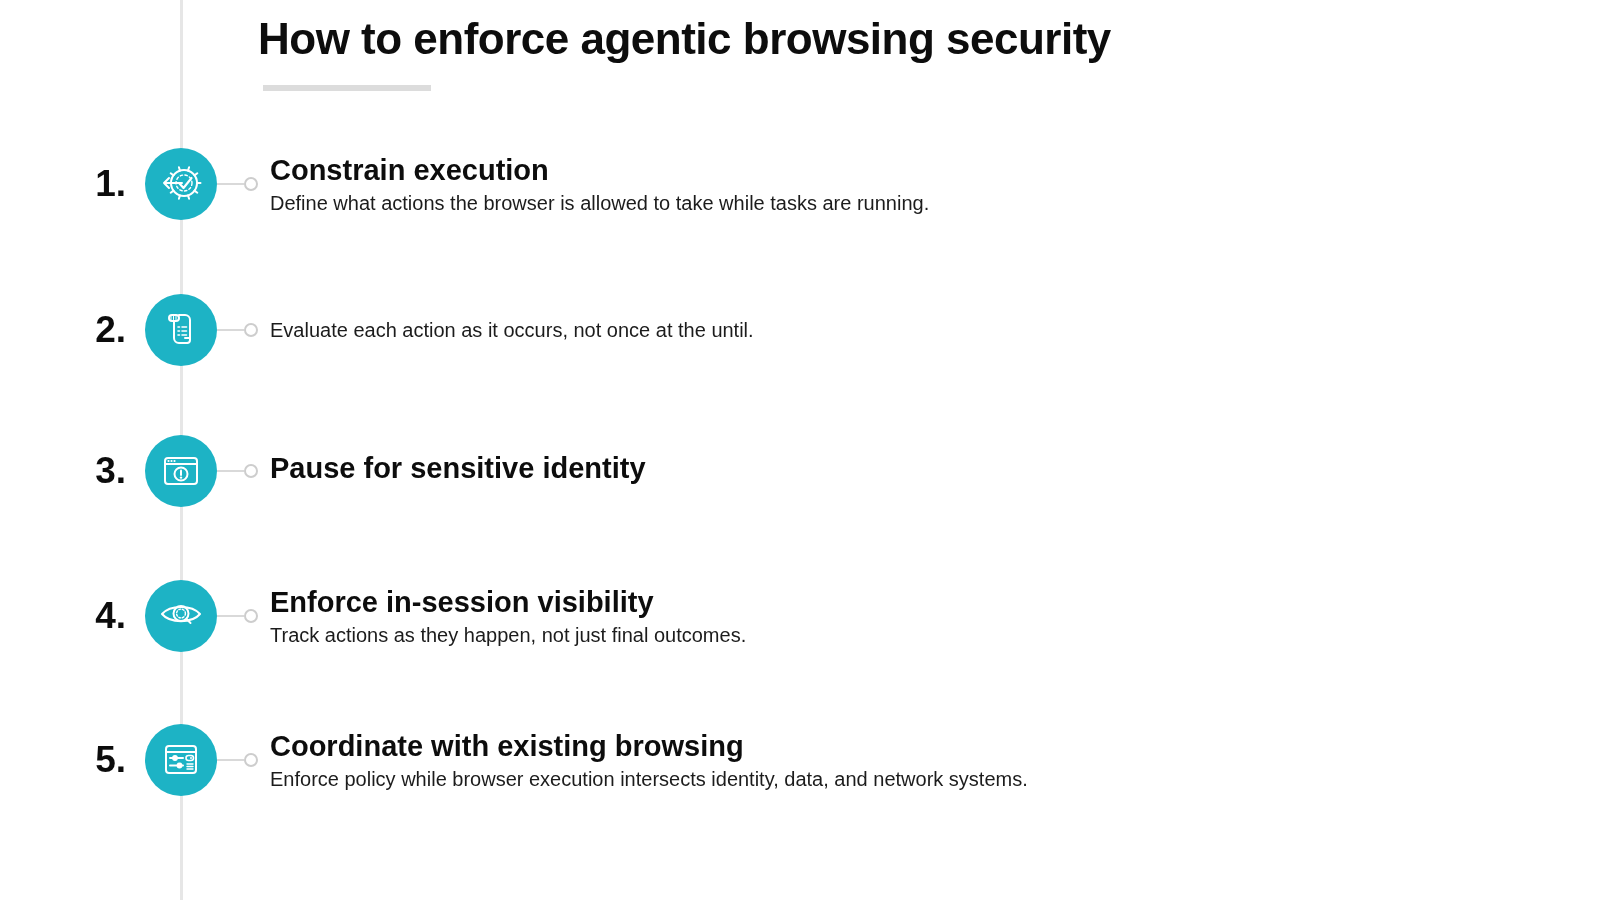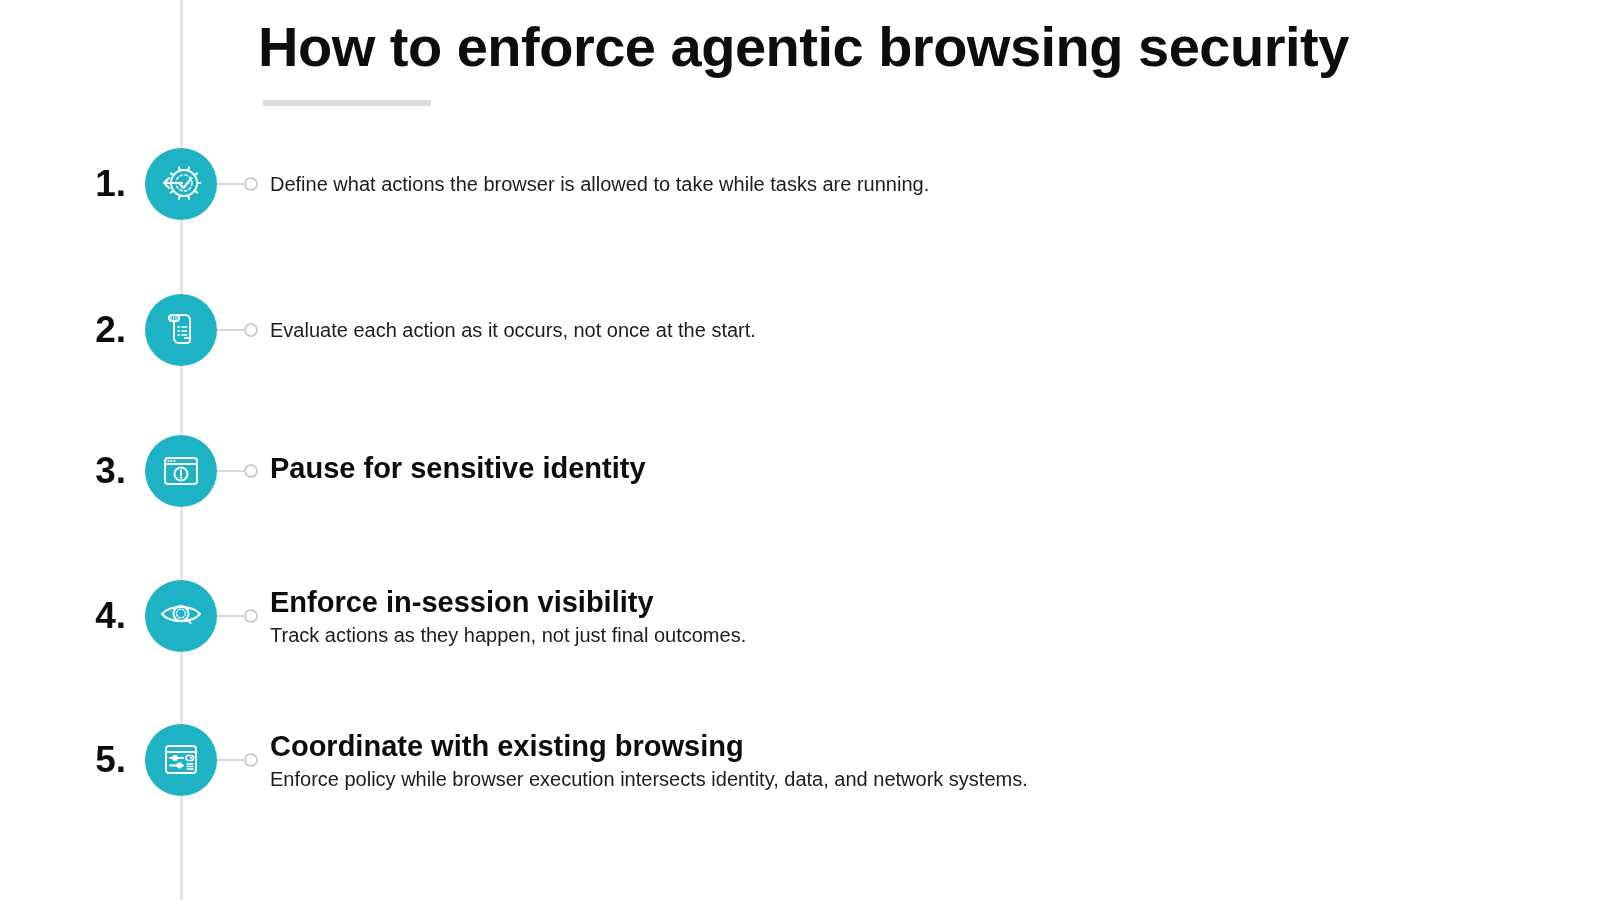--- a/index.html
+++ b/index.html
@@ -12,21 +12,21 @@
     color: #0d0d0d;
   }
   .timeline {
     position: absolute;
     left: 180px; top: 0;
     width: 3px; height: 900px;
     background: #e6e6e6;
   }
   .header { position: absolute; left: 258px; top: 14px; }
   .title {
-    font-size: 56px;
+    font-size: 44px;
     font-weight: 700;
     letter-spacing: -0.5px;
     color: #0d0d0d;
     white-space: nowrap;
   }
   .title-underline {
     margin-top: 21px;
     margin-left: 5px;
     width: 168px; height: 6px;
     background: #dcdcdc;
@@ -101,40 +101,41 @@
       <circle cx="27" cy="23" r="13"></circle>
       <path d="M40,23 L43.5,23 M37.5,30.6 L40.3,32.7 M31,35.4 L32.1,38.7 M23,35.4 L21.9,38.7 M16.5,30.6 L13.7,32.7 M16.5,15.4 L13.7,13.3 M23,10.6 L21.9,7.3 M31,10.6 L32.1,7.3 M37.5,15.4 L40.3,13.3"></path>
       <circle cx="27" cy="23" r="8" stroke-width="1.4" stroke-dasharray="2.4 2.4"></circle>
       <path d="M22.5,23.5 l4,4.5 l8,-10" stroke-width="2.2"></path>
       <path d="M25,23 H7 M12,18 l-5,5 l5,5"></path>
     </svg>
   </div>
   <div class="connector-line"></div>
   <div class="connector-dot"></div>
   <div class="step-text">
+    <div class="step-title">Constrain execution</div>
     <div class="step-desc">Define what actions the browser is allowed to take while tasks are running.</div>
   </div>
 </div>
 
 <div class="step s2">
   <div class="step-number">2.</div>
   <div class="step-circle">
     <svg width="48" height="48" viewBox="0 0 48 48" fill="none" stroke="#ffffff" stroke-width="2" stroke-linecap="round" stroke-linejoin="round">
       <rect x="12" y="9" width="10" height="6" rx="3"></rect>
       <path d="M14,10.5 v3 M16.5,10.5 v3 M19,10.5 v3" stroke-width="1"></path>
       <path d="M22,9 h6 a5,5 0 0 1 5,5 v18"></path>
       <path d="M17,15 v17 a5,5 0 0 0 5,5 h8"></path>
       <path d="M27,37 h3 a3,3 0 0 0 3,-3 v-2 h-5"></path>
       <path d="M21,21 h1.5 M25,21 h4.5 M21,25 h1.5 M25,25 h4.5 M21,29 h1.5 M25,29 h4.5" stroke-width="1.6"></path>
     </svg>
   </div>
   <div class="connector-line"></div>
   <div class="connector-dot"></div>
   <div class="step-text">
-    <div class="step-desc">Evaluate each action as it occurs, not once at the start.</div>
+    <div class="step-desc">Evaluate each action as it occurs, not once at the until.</div>
   </div>
 </div>
 
 <div class="step s3">
   <div class="step-number">3.</div>
   <div class="step-circle">
     <svg width="48" height="48" viewBox="0 0 48 48" fill="none" stroke="#ffffff" stroke-width="2" stroke-linecap="round" stroke-linejoin="round">
       <rect x="8" y="11" width="32" height="26" rx="3"></rect>
       <line x1="8" y1="17" x2="40" y2="17"></line>
       <path d="M11.5,14 h0.01 M14.5,14 h0.01 M17.5,14 h0.01" stroke-width="2.2"></path>

